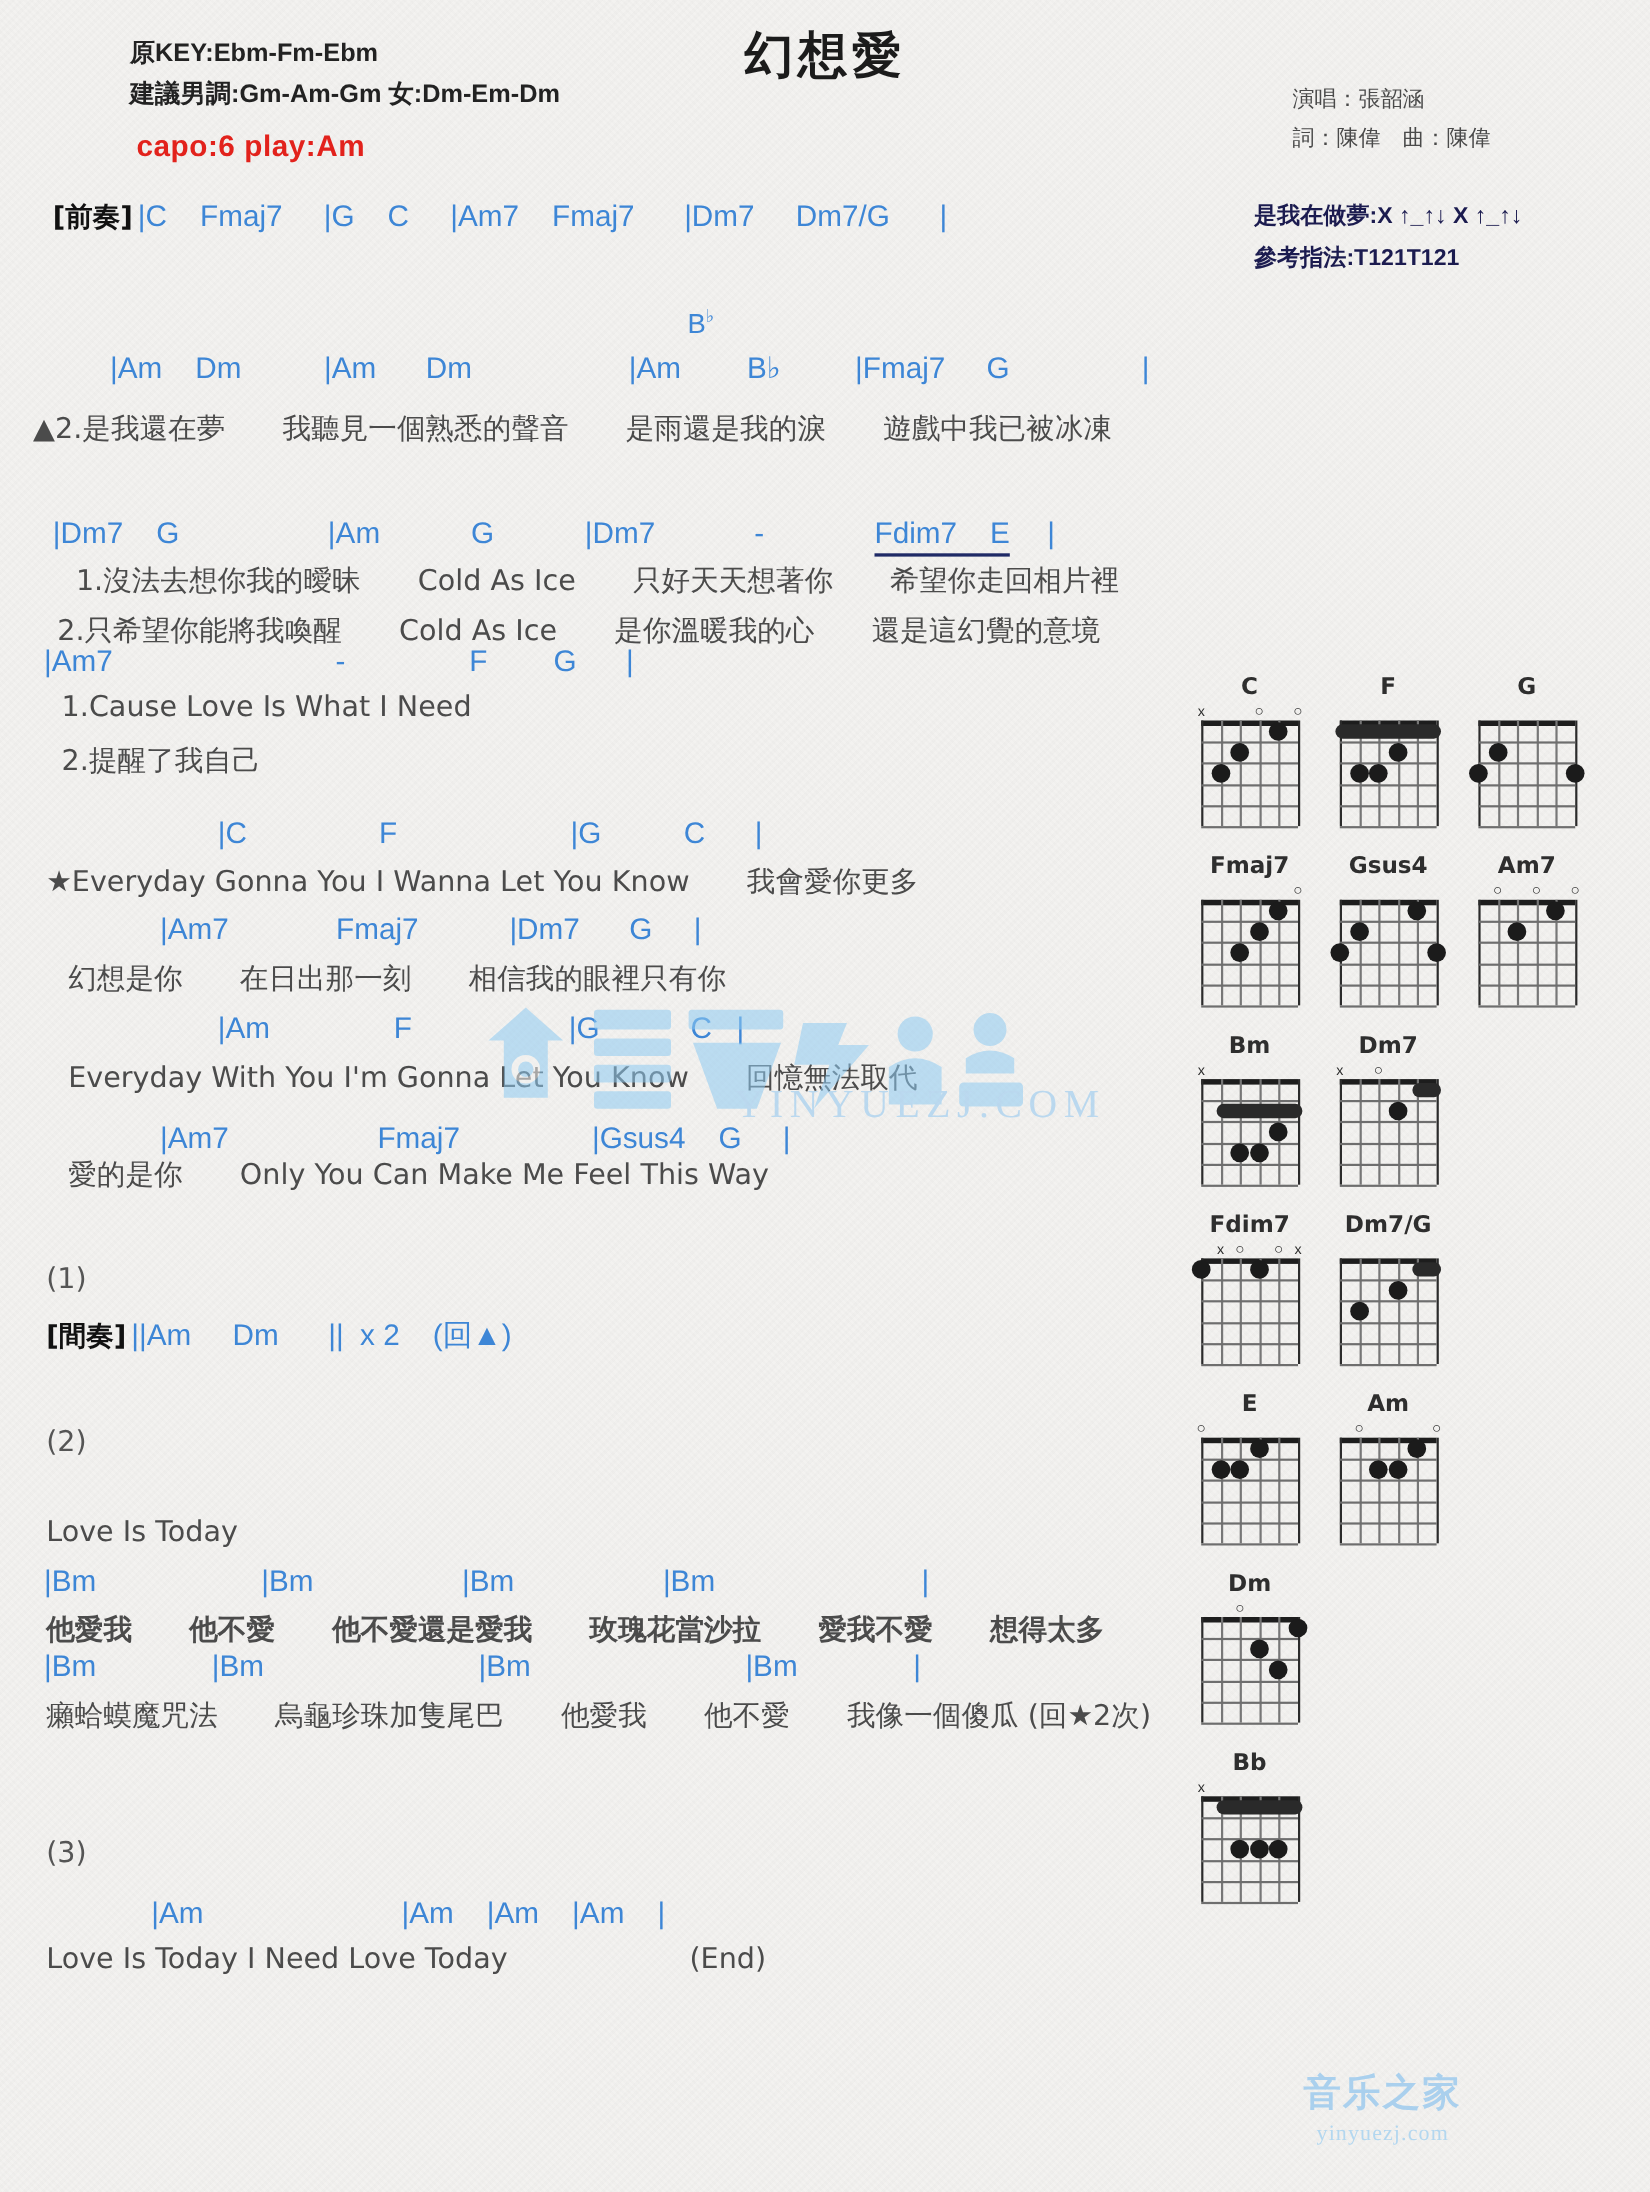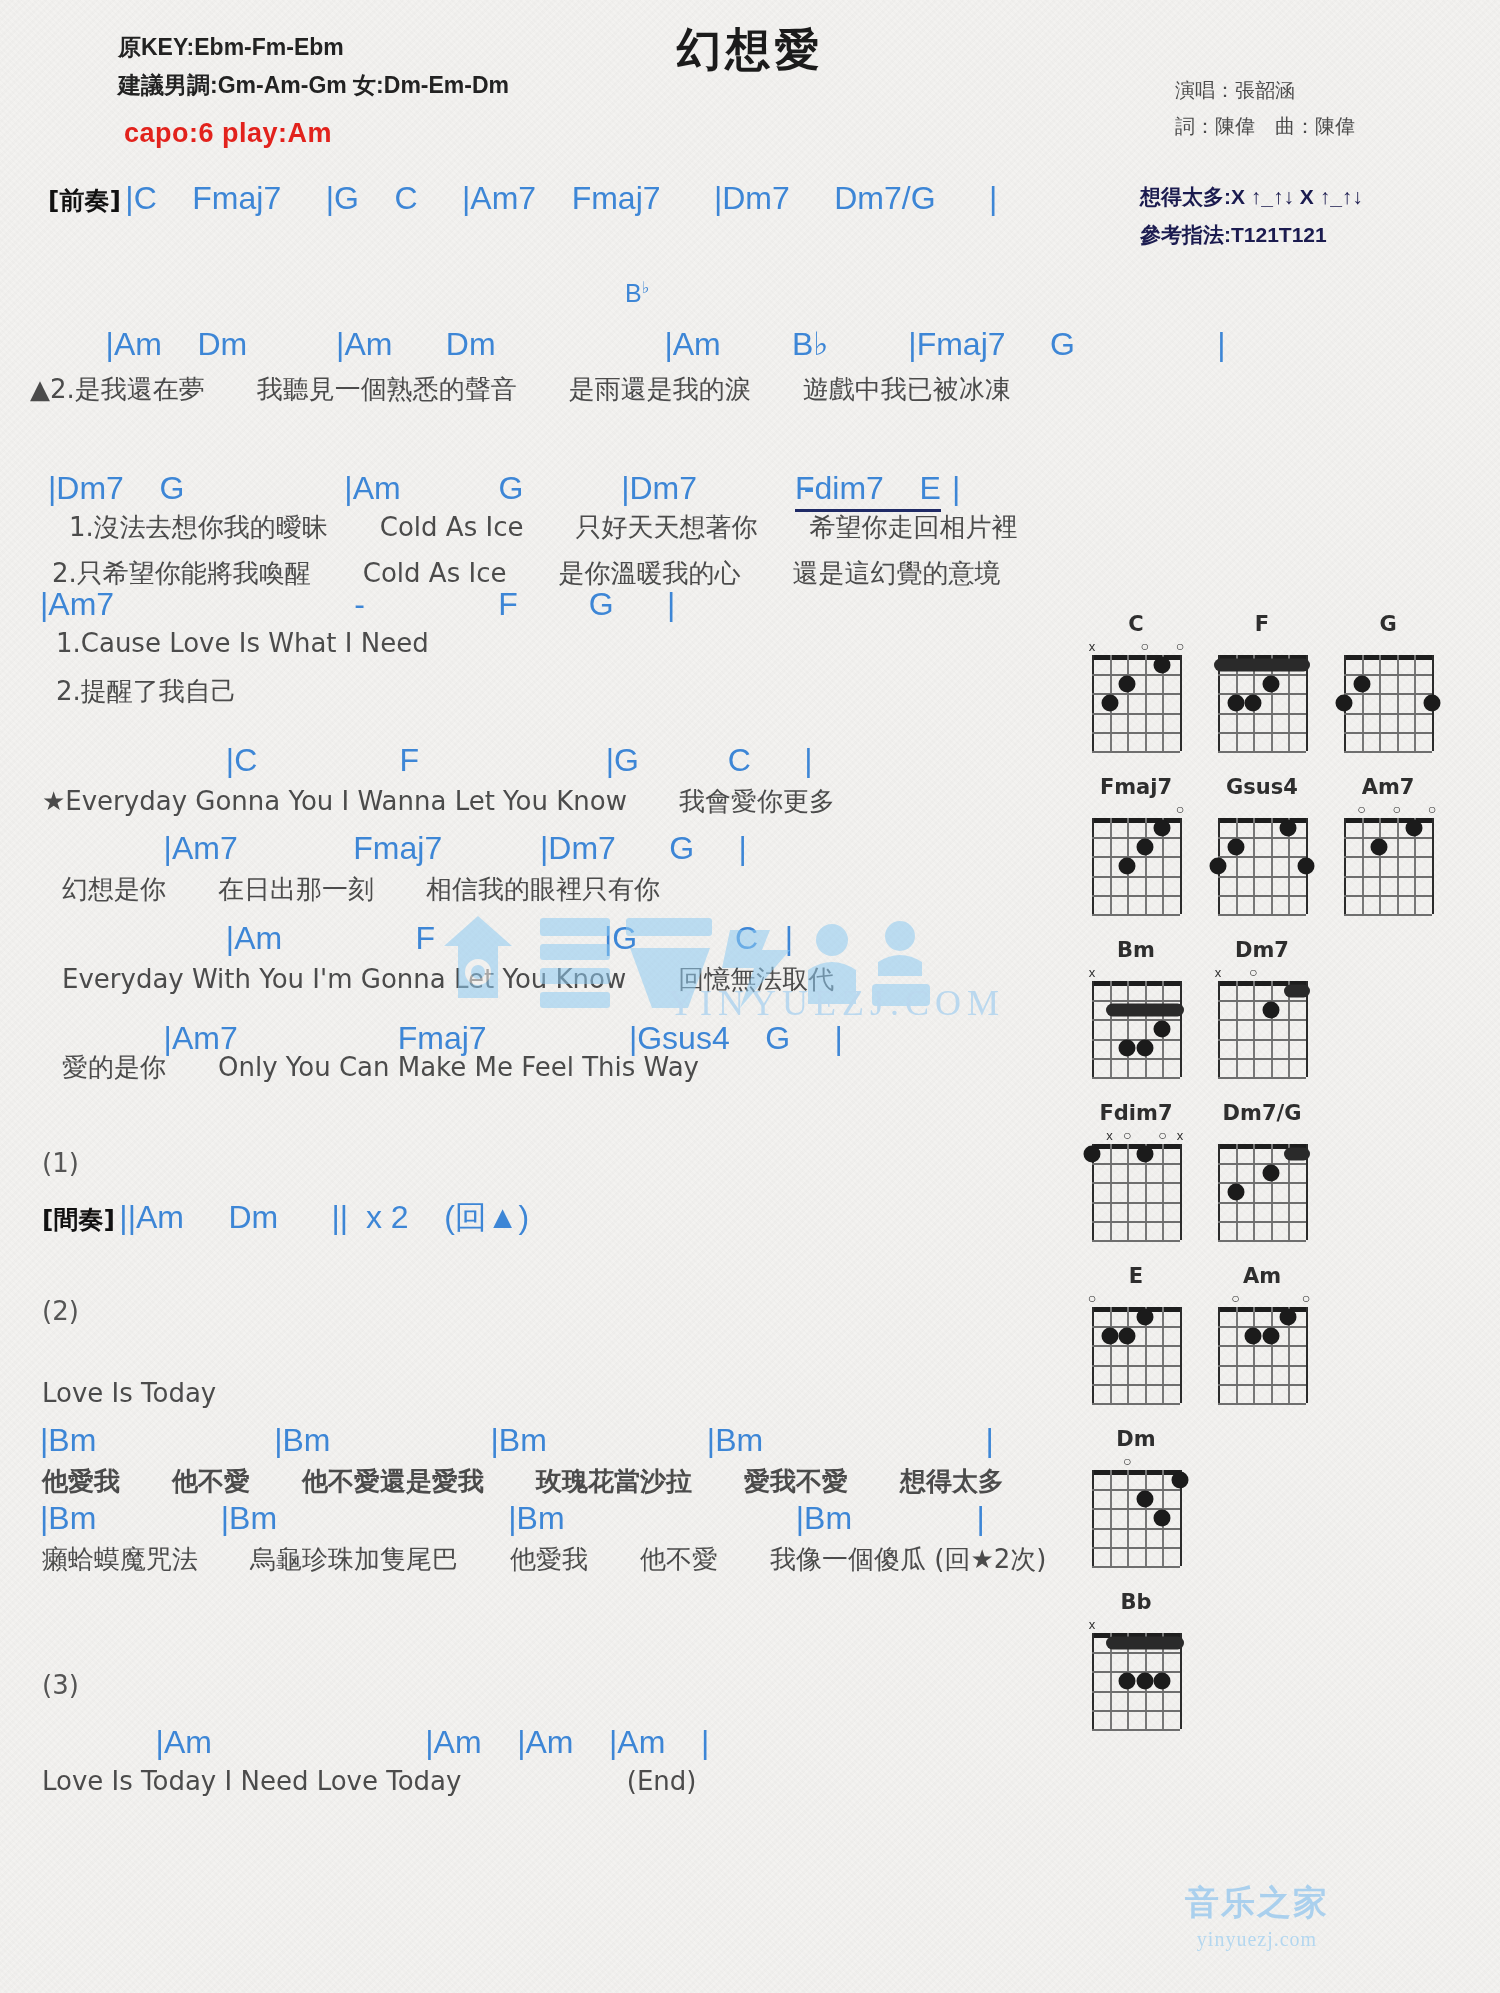--- a/index.html
+++ b/index.html
@@ -32,21 +32,21 @@
   .song-title {
     left: 0; top: 20px; width: 1500px; text-align: center;
     font-size: 45px; font-weight: 700; color: #1b1b1b;
     font-family: "DejaVu Sans", "Liberation Sans", sans-serif;
     letter-spacing: 4px;
   }
   .credits { left: 1175px; top: 72px; font-size: 20px; line-height: 36px; color: #4a4a4a; white-space: nowrap;}
   .credits .row { text-align: left; }
   .pattern { left: 1140px; top: 178px; font-size: 21px; line-height: 38px; color: #1b1b4f; font-weight: 700; white-space: nowrap;}
   .chordline {
-    font-size: 32px;
+    font-size: 27px;
     color: #3d86d6;
     white-space: pre;
     letter-spacing: 0px;
     font-family: "Liberation Sans", sans-serif;
   }
   .lyricline {
     font-size: 26px;
     color: #4b4b4b;
     white-space: pre;
     font-family: "DejaVu Sans", "Liberation Sans", sans-serif;
@@ -118,21 +118,21 @@
   <div class="abs capo">capo:6 play:Am</div>
 
   <div class="abs song-title">幻想愛</div>
 
   <div class="abs credits">
     <div class="row">演唱：張韶涵</div>
     <div class="row">詞：陳偉　曲：陳偉</div>
   </div>
 
   <div class="abs pattern">
-    <div>想得太多:X ↑_↑↓ X ↑_↑↓</div>
+    <div>是我在做夢:X ↑_↑↓ X ↑_↑↓</div>
     <div>參考指法:T121T121</div>
   </div>
 
   <div class="abs" style="left:48px; top:180px;">
     <span class="tag" style="font-size:25px;">[前奏]</span>
     <span class="chordline">|C    Fmaj7     |G    C     |Am7    Fmaj7      |Dm7     Dm7/G      |</span>
   </div>
 
   <div class="abs chordline" style="left:70px; top:288px;">
     <span>|Am    Dm          |Am      Dm                   |Am        B♭         |Fmaj7     G                |</span>

